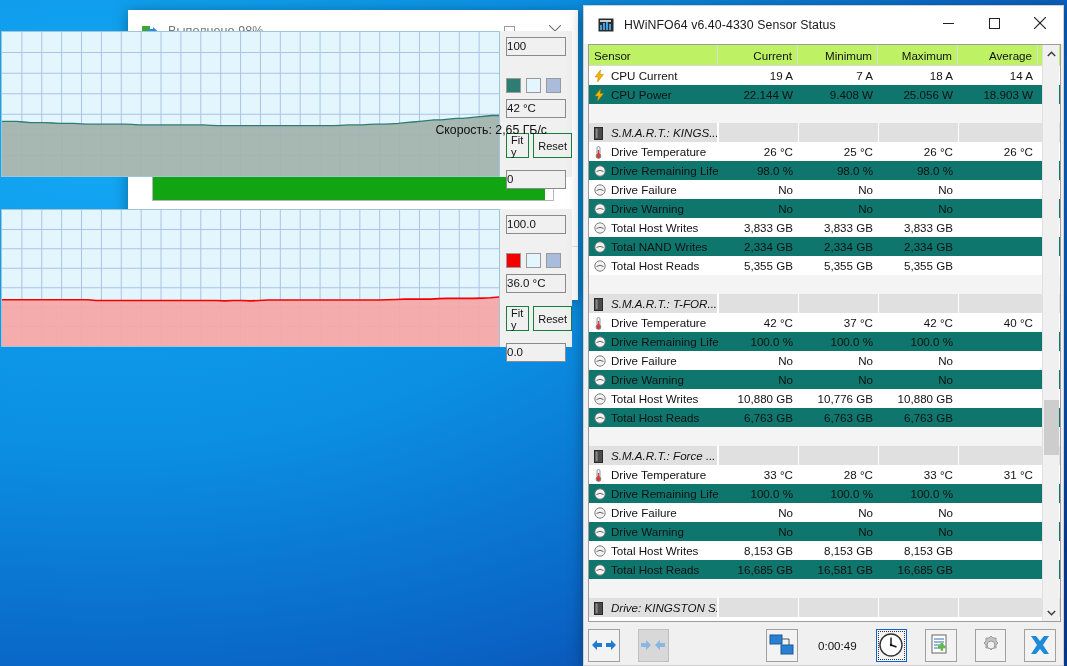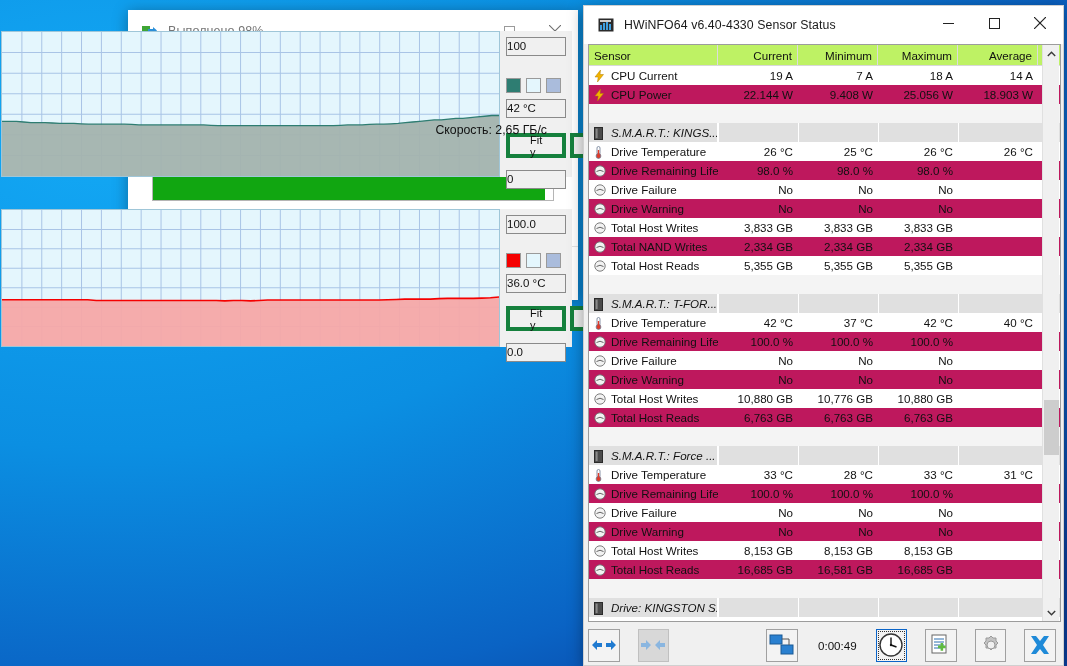--- a/index.html
+++ b/index.html
@@ -48,34 +48,34 @@
   #t-sensor-window { left:8px; top:490px; width:573px; height:170px; }
   .gw .gw-title { height:30px; display:flex; align-items:center; padding-left:14px; font-size:12.3px; color:#6e6e6e;}
   .gw .gw-close { margin-left:auto; width:36px; height:28px; display:flex; align-items:center; justify-content:center; color:#cdcdcd; font-size:12px;}
   .gw-body { display:flex; height:calc(100% - 30px); background:#f0f0f0;}
   .plot { flex:1 1 auto; position:relative; overflow:hidden; background:#e4f6fd; border:1px solid #9fc6d8;}
   .sidepanel { width:72px; flex:0 0 72px; position:relative; background:#f0f0f0;}
   .sp-field { position:absolute; left:6px; width:60px; height:19px; border:1px solid #8a8a8a; background:#f0f0f0; font-size:11.5px; color:#111; line-height:17px;}
   .sp-swatches { position:absolute; left:6px; display:flex; gap:5px; }
   .sw { width:15px; height:15px; border:1px solid #9a9a9a;}
   .sp-btns { position:absolute; left:6px; display:flex; gap:4px;}
-  .sp-btn { border:4px solid #15803d; background:#f0f0f0; font-size:11px; color:#111; height:25px; display:flex; align-items:center; justify-content:center; padding:0 20px;}
+  .sp-btn { border:1px solid #15803d; background:#f0f0f0; font-size:11px; color:#111; height:25px; display:flex; align-items:center; justify-content:center; padding:0 4px;}
 
   
   #hwinfo-window { left:583px; top:5px; width:481px; height:661px; background:#f0f0f0; border:1px solid #d0d0d0;}
   #hwinfo-window .titlebar { height:38px; }
   #hwinfo-window .title-text { color:#1a1a1a; font-size:12.3px;}
   #hwinfo-window .wbtn { height:38px; color:#222; }
   .hw-table { position:absolute; left:4px; top:38px; width:473px; height:578px; background:#fff; border:1px solid #9c9c9c; overflow:hidden;}
   .hdr { display:flex; height:21px; background:#bef264; border-bottom:1px solid #d8d8d8; font-size:11.6px; color:#111;}
   .hdr .hc { border-right:1px solid #dcdcdc; display:flex; align-items:center; padding:0 5px; }
   .hdr .hc.r { justify-content:flex-end; }
   .rows { position:relative; }
   .row { display:flex; height:19px; font-size:11.6px; color:#111; align-items:center;}
-  .row.alt { background:#be185d; }
+  .row.alt { background:#0f766e; }
   .row.grp { background:#e0e0e0; font-style:italic; }
   .row.spacer { background:#f4f4f4; }
   .cell { display:flex; align-items:center; padding:0 5px; height:19px; overflow:hidden; white-space:nowrap;}
   .cell.r { justify-content:flex-end; }
   .c0 { width:129px; flex:0 0 129px; gap:5px;}
   .c1,.c2,.c3,.c4 { width:80px; flex:0 0 80px; }
   .row.grp .c1,.row.grp .c2,.row.grp .c3,.row.grp .c4 { border-left:1px solid #fff;}
   .row.grp .c0 { border-right:1px solid #fff;}
   .ico { width:12px; height:12px; flex:0 0 12px; display:inline-block; position:relative;}
 

